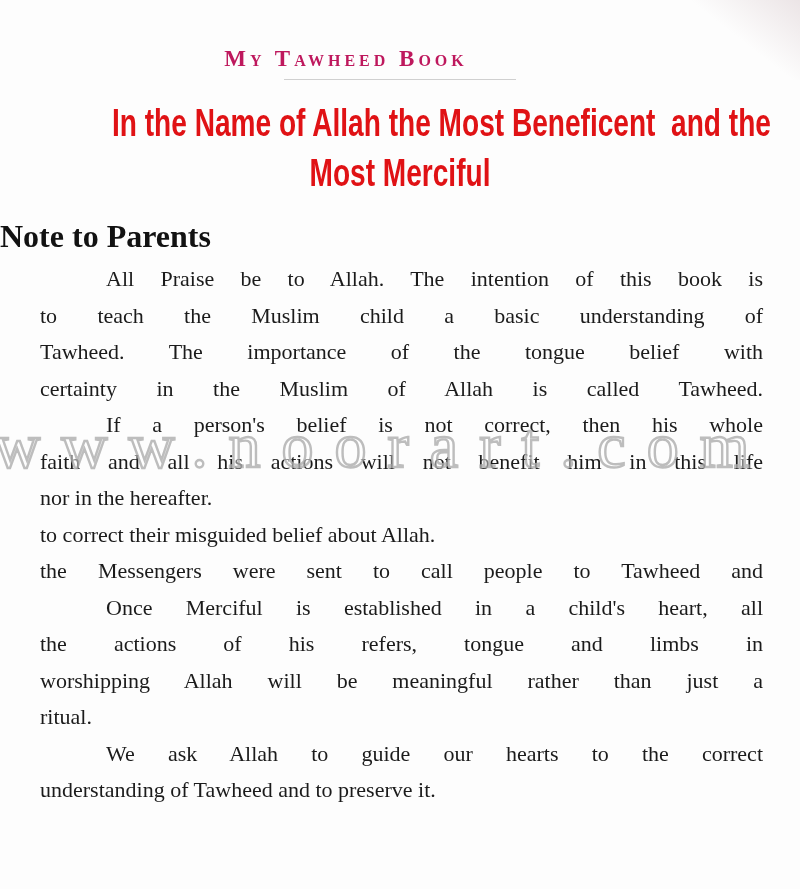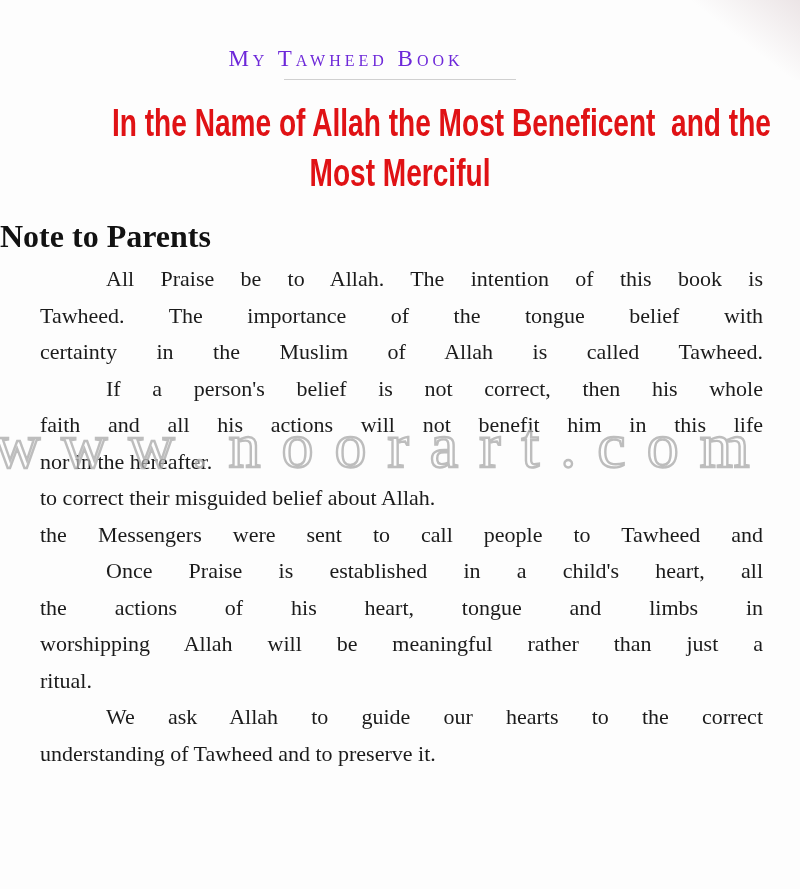--- a/index.html
+++ b/index.html
@@ -15,25 +15,25 @@
   .corner-tint {
     position: absolute; top: 0; right: 0;
     width: 110px; height: 80px;
     background: linear-gradient(218deg, var(--corner_tint, #ddd0d3) 0%, rgba(255,255,255,0) 52%);
     opacity: .55;
   }
   .book-header {
     position: absolute; top: 46px; left: 0; width: 692px;
     text-align: center;
     font-family: "Liberation Serif", serif;
-    font-weight: normal;
+    font-weight: bold;
     font-variant: small-caps;
     font-size: 23px;
     letter-spacing: 4px;
-    color: #6d28d9;
+    color: #be185d;
     white-space: pre;
   }
   .header-rule {
     position: absolute; top: 79px; left: 284px;
     width: 232px; height: 1px;
     background: var(--rule_gray, #c8c8c8);
     opacity: .85;
   }
   .bismillah {
     position: absolute; top: 98px; left: 0; width: 800px;
@@ -94,29 +94,30 @@
   <div class="bismillah">
     <div class="hline">In the Name of Allah the Most Beneficent  and the</div>
     <div class="hline">Most Merciful</div>
   </div>
 
   <div class="section-title">Note to Parents</div>
 
   <div class="body-text">
 
   <div class="bline ind fill">All Praise be to Allah. The intention of this book is</div>
+      <div class="bline fill">to teach the Muslim child a basic understanding of</div>
       <div class="bline fill">Tawheed. The importance of the tongue belief with</div>
       <div class="bline fill">certainty in the Muslim of Allah is called Tawheed.</div>
       <div class="bline ind fill">If a person's belief is not correct, then his whole</div>
       <div class="bline fill">faith and all his actions will not benefit him in this life</div>
       <div class="bline">nor in the hereafter.</div>
       <div class="bline">to correct their misguided belief about Allah.</div>
       <div class="bline fill">the Messengers were sent to call people to Tawheed and</div>
-      <div class="bline ind fill">Once Praise is established in a child's heart, all</div>
-      <div class="bline fill">the actions of his heart, tongue and limbs in</div>
+      <div class="bline ind fill">Once Merciful is established in a child's heart, all</div>
+      <div class="bline fill">the actions of his refers, tongue and limbs in</div>
       <div class="bline fill">worshipping Allah will be meaningful rather than just a</div>
       <div class="bline">ritual.</div>
       <div class="bline ind fill">We ask Allah to guide our hearts to the correct</div>
       <div class="bline">understanding of Tawheed and to preserve it.</div>
     </div>
 
   <div class="watermark">www.noorart.com</div>
 
 </div>
 

